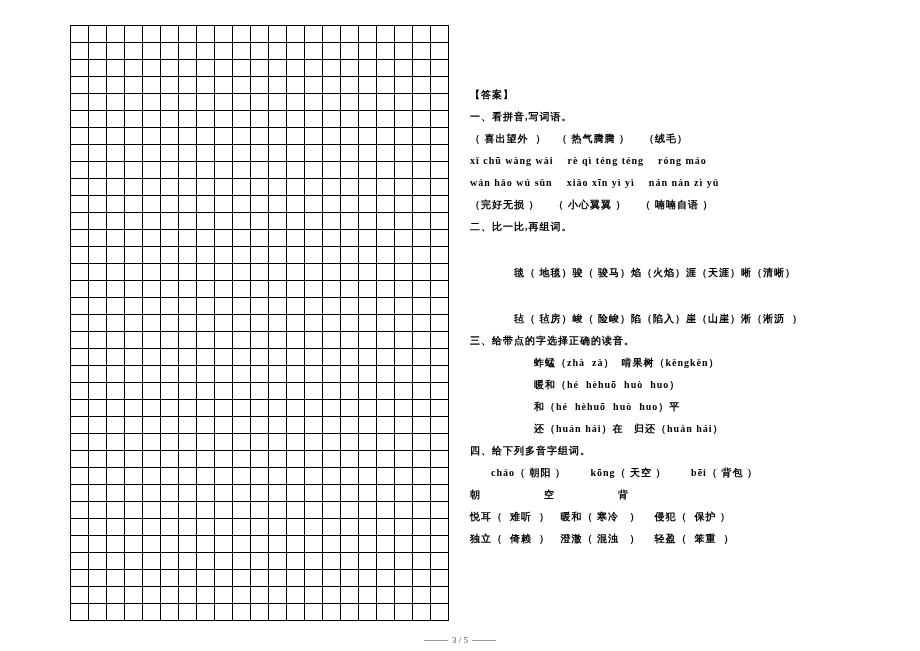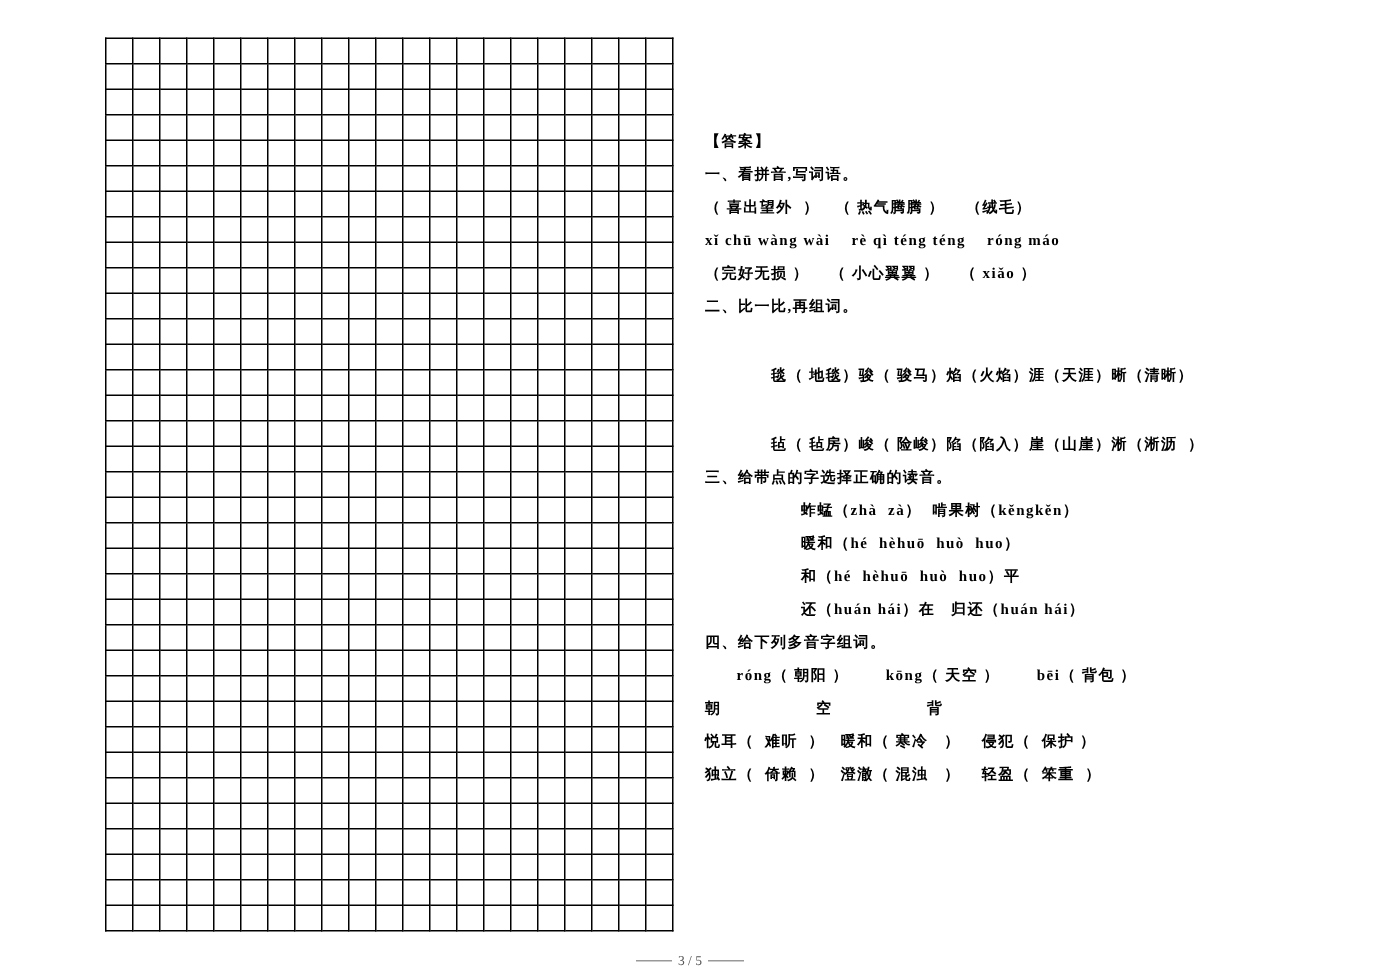--- a/index.html
+++ b/index.html
@@ -881,34 +881,35 @@
         </tbody>
     </table>
   </div>
 
   <div class="content-col">
     <div class="line">【答案】</div>
 
     <div class="line">一、看拼音,写词语。</div>
     <div class="line">（ 喜出望外  ）   （ 热气腾腾 ）    （绒毛）</div>
     <div class="line">xǐ chū wàng wài    rè qì téng téng    róng máo</div>
-    <div class="line">（完好无损 ）    （ 小心翼翼 ）    （ xiǎo ）</div>
+    <div class="line">wán hǎo wú sǔn    xiǎo xīn yì yì    nán nán zì yǔ</div>
+    <div class="line">（完好无损 ）    （ 小心翼翼 ）    （ 喃喃自语 ）</div>
 
     <div class="line">二、比一比,再组词。</div>
     <div class="line indent">毯（ 地毯）骏（ 骏马）焰（火焰）涯（天涯）晰（清晰）</div>
     <div class="line indent">毡（ 毡房）峻（ 险峻）陷（陷入）崖（山崖）淅（淅沥  ）</div>
 
     <div class="line">三、给带点的字选择正确的读音。</div>
     <div class="line indent2">蚱蜢（zhà  zà）  啃果树（kěngkěn）</div>
     <div class="line indent2">暖和（hé  hèhuō  huò  huo）</div>
     <div class="line indent2">和（hé  hèhuō  huò  huo）平</div>
     <div class="line indent2">还（huán hái）在   归还（huán hái）</div>
 
     <div class="line">四、给下列多音字组词。</div>
-    <div class="line">      róng（ 朝阳 ）       kōng（ 天空 ）       bēi（ 背包 ）</div>
+    <div class="line">      cháo（ 朝阳 ）       kōng（ 天空 ）       bēi（ 背包 ）</div>
     <div class="line">朝                  空                  背</div>
 
     <div class="line">悦耳（  难听  ）   暖和（ 寒冷   ）    侵犯（  保护 ）</div>
     <div class="line">独立（  倚赖  ）   澄澈（ 混浊   ）    轻盈（  笨重  ）</div>
   </div>
 </div>
 
 <div class="footer">
   <span class="footer-rule"></span>
   <span>3 / 5</span>

